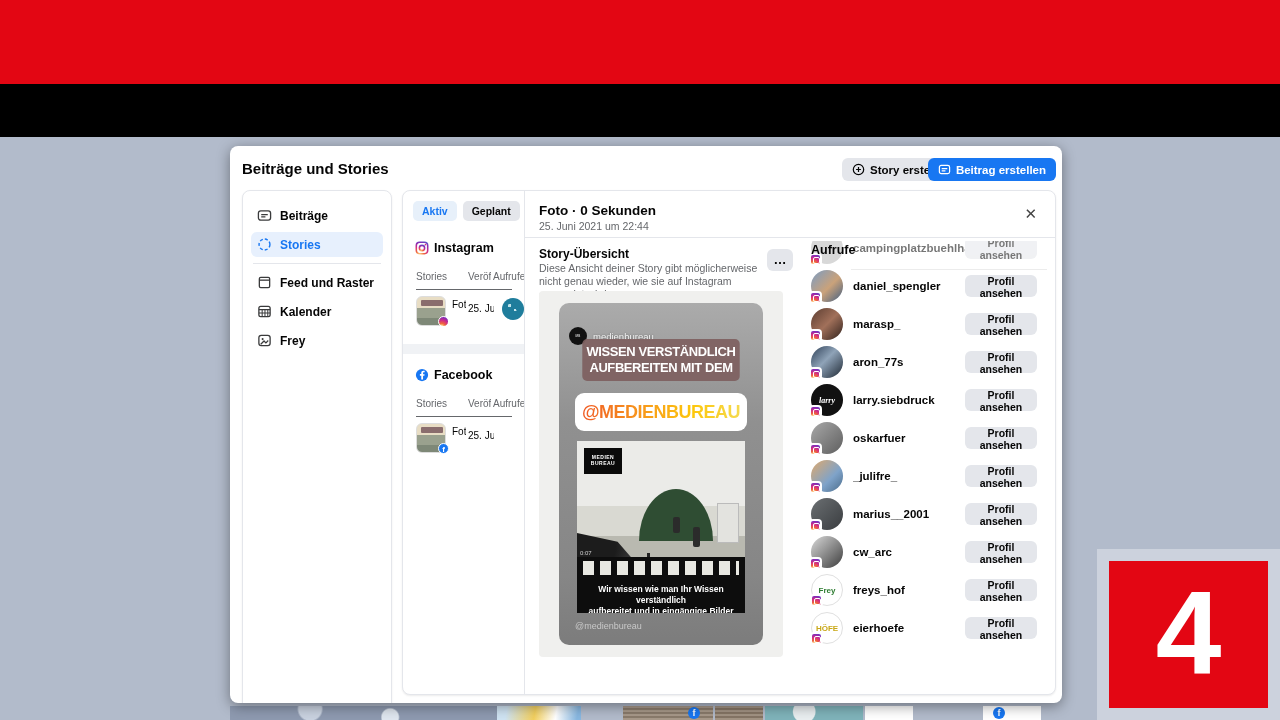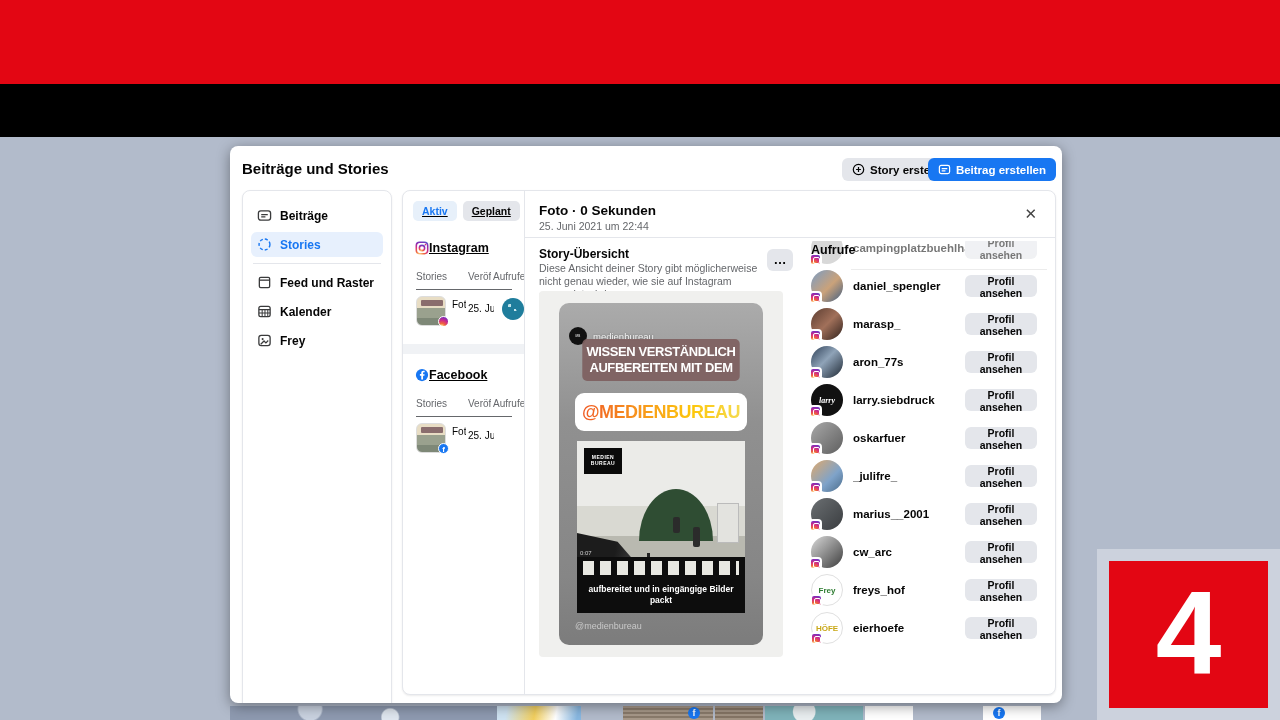--- a/index.html
+++ b/index.html
@@ -35,26 +35,26 @@
 
   
   .card{position:absolute;background:#fff;border:1px solid #e4e6eb;border-radius:8px;}
   .sidebar{left:12px;top:44px;width:150px;height:618px;box-shadow:0 1px 2px rgba(0,0,0,.08);}
   .side-item{display:flex;align-items:center;gap:8px;margin:4px 8px;padding:5px 6px;border-radius:6px;font-size:12px;font-weight:bold;color:#050505;cursor:pointer;}
   .side-item.active{background:#e7f0fd;color:#1877f2;}
   .side-div{height:1px;background:#e4e6eb;margin:6px 10px;}
   .collapse{position:absolute;right:12px;bottom:12px;cursor:pointer;}
 
   
-  .main-card{left:172px;top:44px;width:654px;height:505px;box-shadow:0 1px 2px rgba(0,0,0,.08);display:flex;overflow:hidden;text-decoration:underline;}
+  .main-card{left:172px;top:44px;width:654px;height:505px;box-shadow:0 1px 2px rgba(0,0,0,.08);display:flex;overflow:hidden;}
   .col2{width:122px;border-right:1px solid #e4e6eb;overflow:hidden;position:relative;flex:none;}
   .tabs{display:flex;gap:6px;margin:10px 0 0 10px;white-space:nowrap;}
   .tab{height:20px;padding:0 9px;font-size:10.5px;font-weight:bold;border-radius:5px;background:#e4e6eb;color:#050505;flex:none;}
   .tab.active{background:#e7f0fa;color:#1877f2;}
-  .plat-hd{display:flex;align-items:center;font-size:12.5px;font-weight:bold;color:#050505;margin:20px 0 0 12px;}
+  .plat-hd{display:flex;align-items:center;gap:5px;font-size:12.5px;font-weight:bold;color:#050505;margin:20px 0 0 12px;}
   .cols{position:relative;height:14px;margin:16px 12px 0 13px;font-size:10px;color:#65676b;white-space:nowrap;}
   .cols .c1{position:absolute;left:0;}
   .cols .c2{position:absolute;left:52px;width:23px;overflow:hidden;}
   .cols .c3{position:absolute;left:77px;width:33px;overflow:hidden;}
   .cols-div{height:1px;background:#65676b;margin:4px 12px 0 13px;}
   .srow{position:relative;height:40px;margin-left:13px;margin-top:4px;}
   .thumb{position:absolute;left:0;top:2px;width:30px;height:30px;border-radius:6px;overflow:hidden;background:linear-gradient(180deg,#e8ddc4 0 40%,#9aa18e 40% 75%,#7e8877 75%);border:1px solid #ddd;}
   .thumb .bar{position:absolute;left:4px;top:3px;width:22px;height:6px;background:#8a6d6d;border-radius:1px;}
   .p-badge{position:absolute;width:11px;height:11px;border-radius:50%;border:1.5px solid #fff;}
   .ig-grad{background:radial-gradient(circle at 30% 110%,#ffdb8b 0 10%,#ee653d 30%,#d42e81 55%,#8a2ab4 80%,#515ecf);}
@@ -324,20 +324,21 @@
               <div class="tripod"></div>
               <div class="ph-logo">
                 <div>MEDIEN</div>
                 <div>BUREAU</div>
               </div>
               <div class="film">
                 <span class="tc">0:07</span>
                 <span class="frames"></span>
               </div>
               <div class="capbox">
+                <div>Wir wissen wie man Ihr Wissen verständlich</div>
                 <div>aufbereitet und in eingängige Bilder packt</div>
               </div>
             </div>
             <div class="ph-foot">@medienbureau</div>
           </div>
         </div>
 
         <div class="viewers">
           <div class="v-head">Aufrufe</div>
           <div class="v-line"></div>

